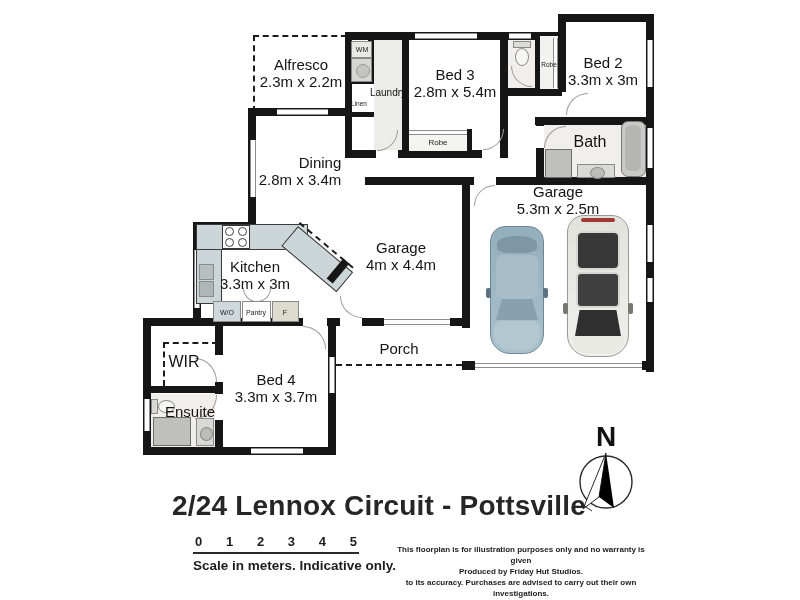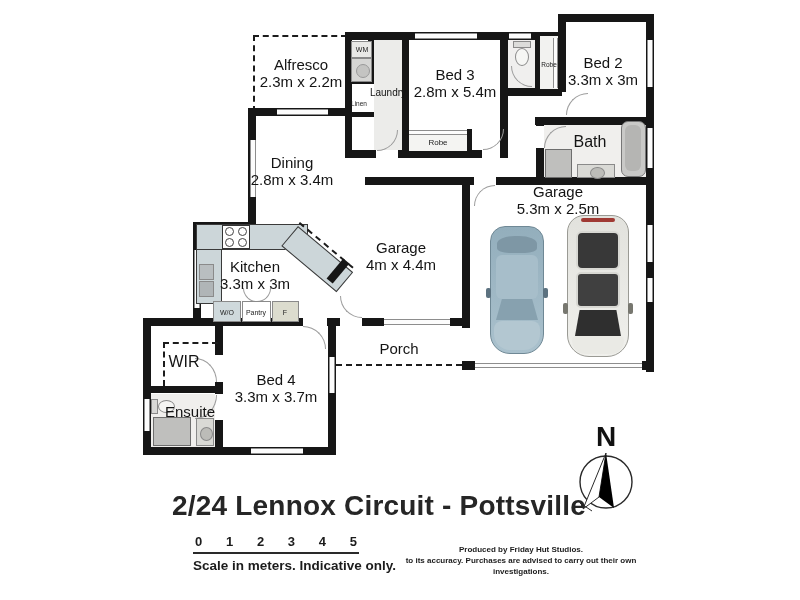--- a/index.html
+++ b/index.html
@@ -206,21 +206,21 @@
     <div>Bed 3</div>
       <div>2.8m x 5.4m</div>
   </div>
   <div class="room-label" style="left:603px;top:71px;">
     <div>Bed 2</div>
       <div>3.3m x 3m</div>
   </div>
   <div class="room-label" style="left:590px;top:141px;font-size:16px;">
     <div>Bath</div>
   </div>
-  <div class="room-label" style="left:292px;top:171px;">
+  <div class="room-label" style="left:300px;top:171px;text-align:right;">
     <div>Dining</div>
       <div>2.8m x 3.4m</div>
   </div>
   <div class="room-label" style="left:558px;top:200px;">
     <div>Garage</div>
       <div>5.3m x 2.5m</div>
   </div>
   <div class="room-label" style="left:255px;top:275px;">
     <div>Kitchen</div>
       <div>3.3m x 3m</div>
@@ -270,17 +270,18 @@
         <span>2</span>
         <span>3</span>
         <span>4</span>
         <span>5</span>
     </div>
     <div style="margin-top:3px;height:1.5px;background:#2a2a2a;"></div>
     <div style="margin-top:4px;font-size:13.5px;font-weight:600;color:#1c1c1c;white-space:nowrap;">Scale in meters. Indicative only.</div>
   </div>
 
   <div class="abs disc" style="left:390px;top:544px;width:262px;">
+    <div>This floorplan is for illustration purposes only and no warranty is given</div>
     <div>Produced by Friday Hut Studios.</div>
     <div>to its accuracy. Purchases are advised to carry out their own investigations.</div>
   </div>
 
 </div>
 
 </body></html>

